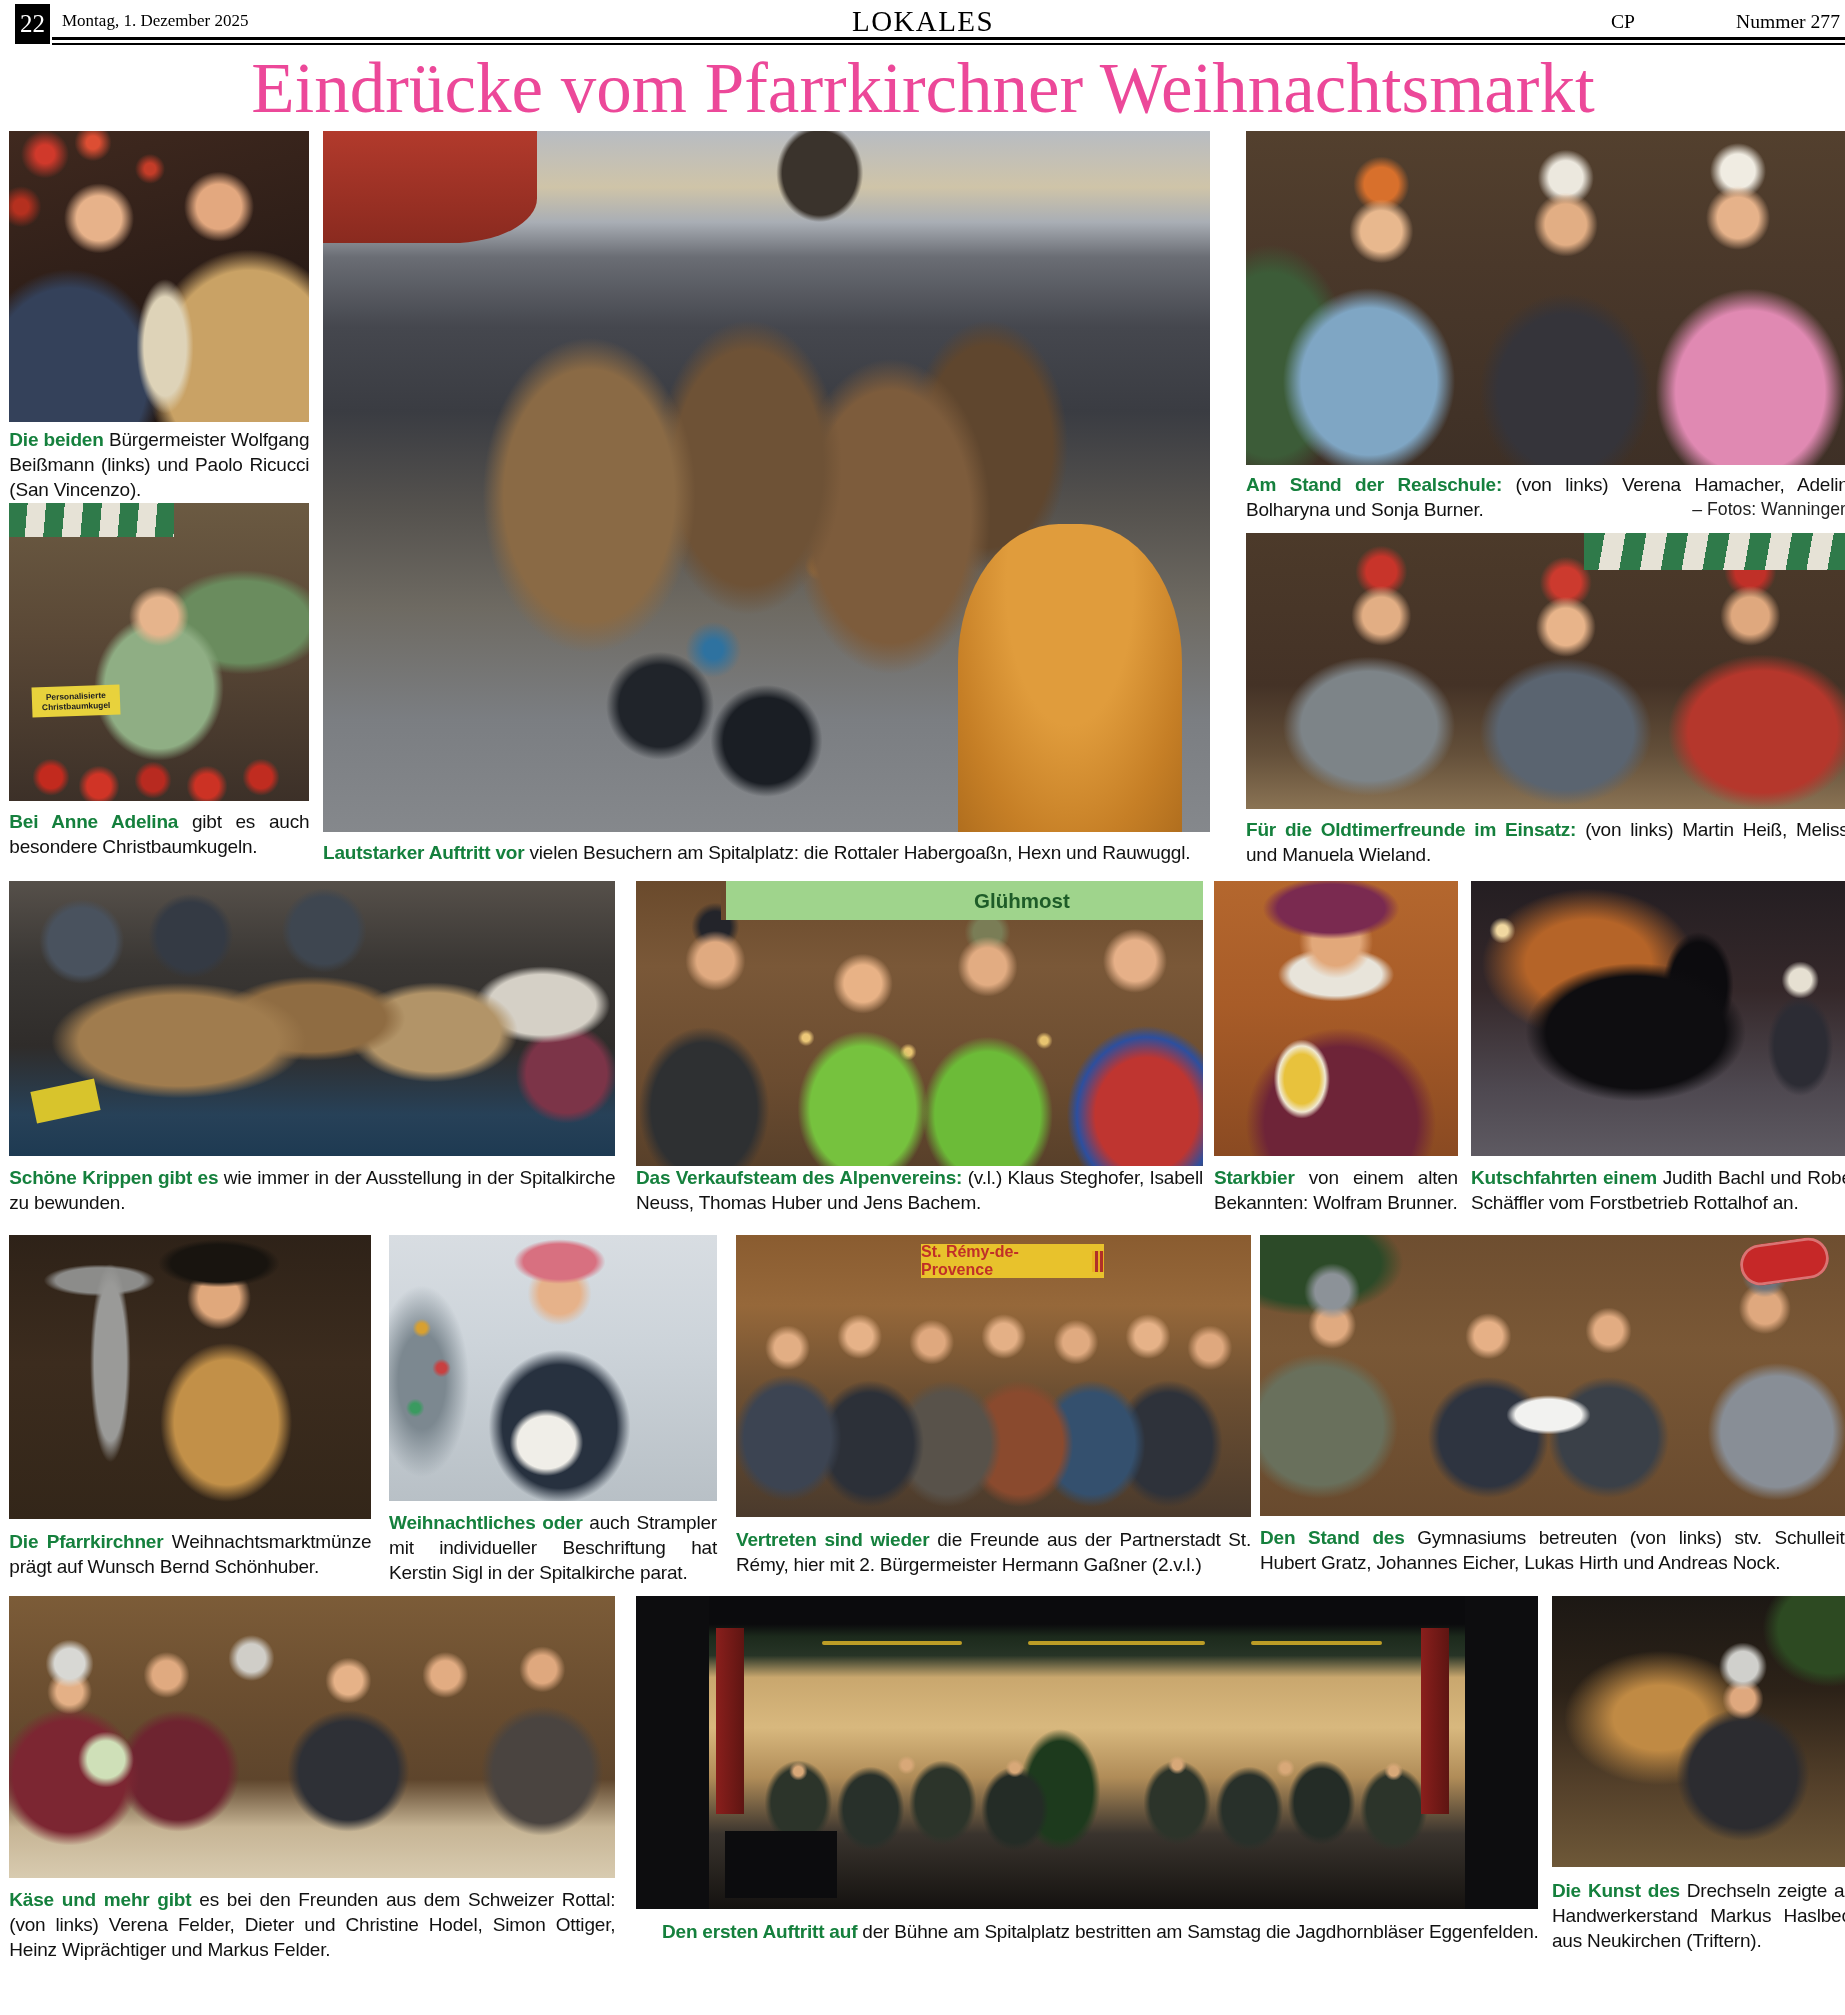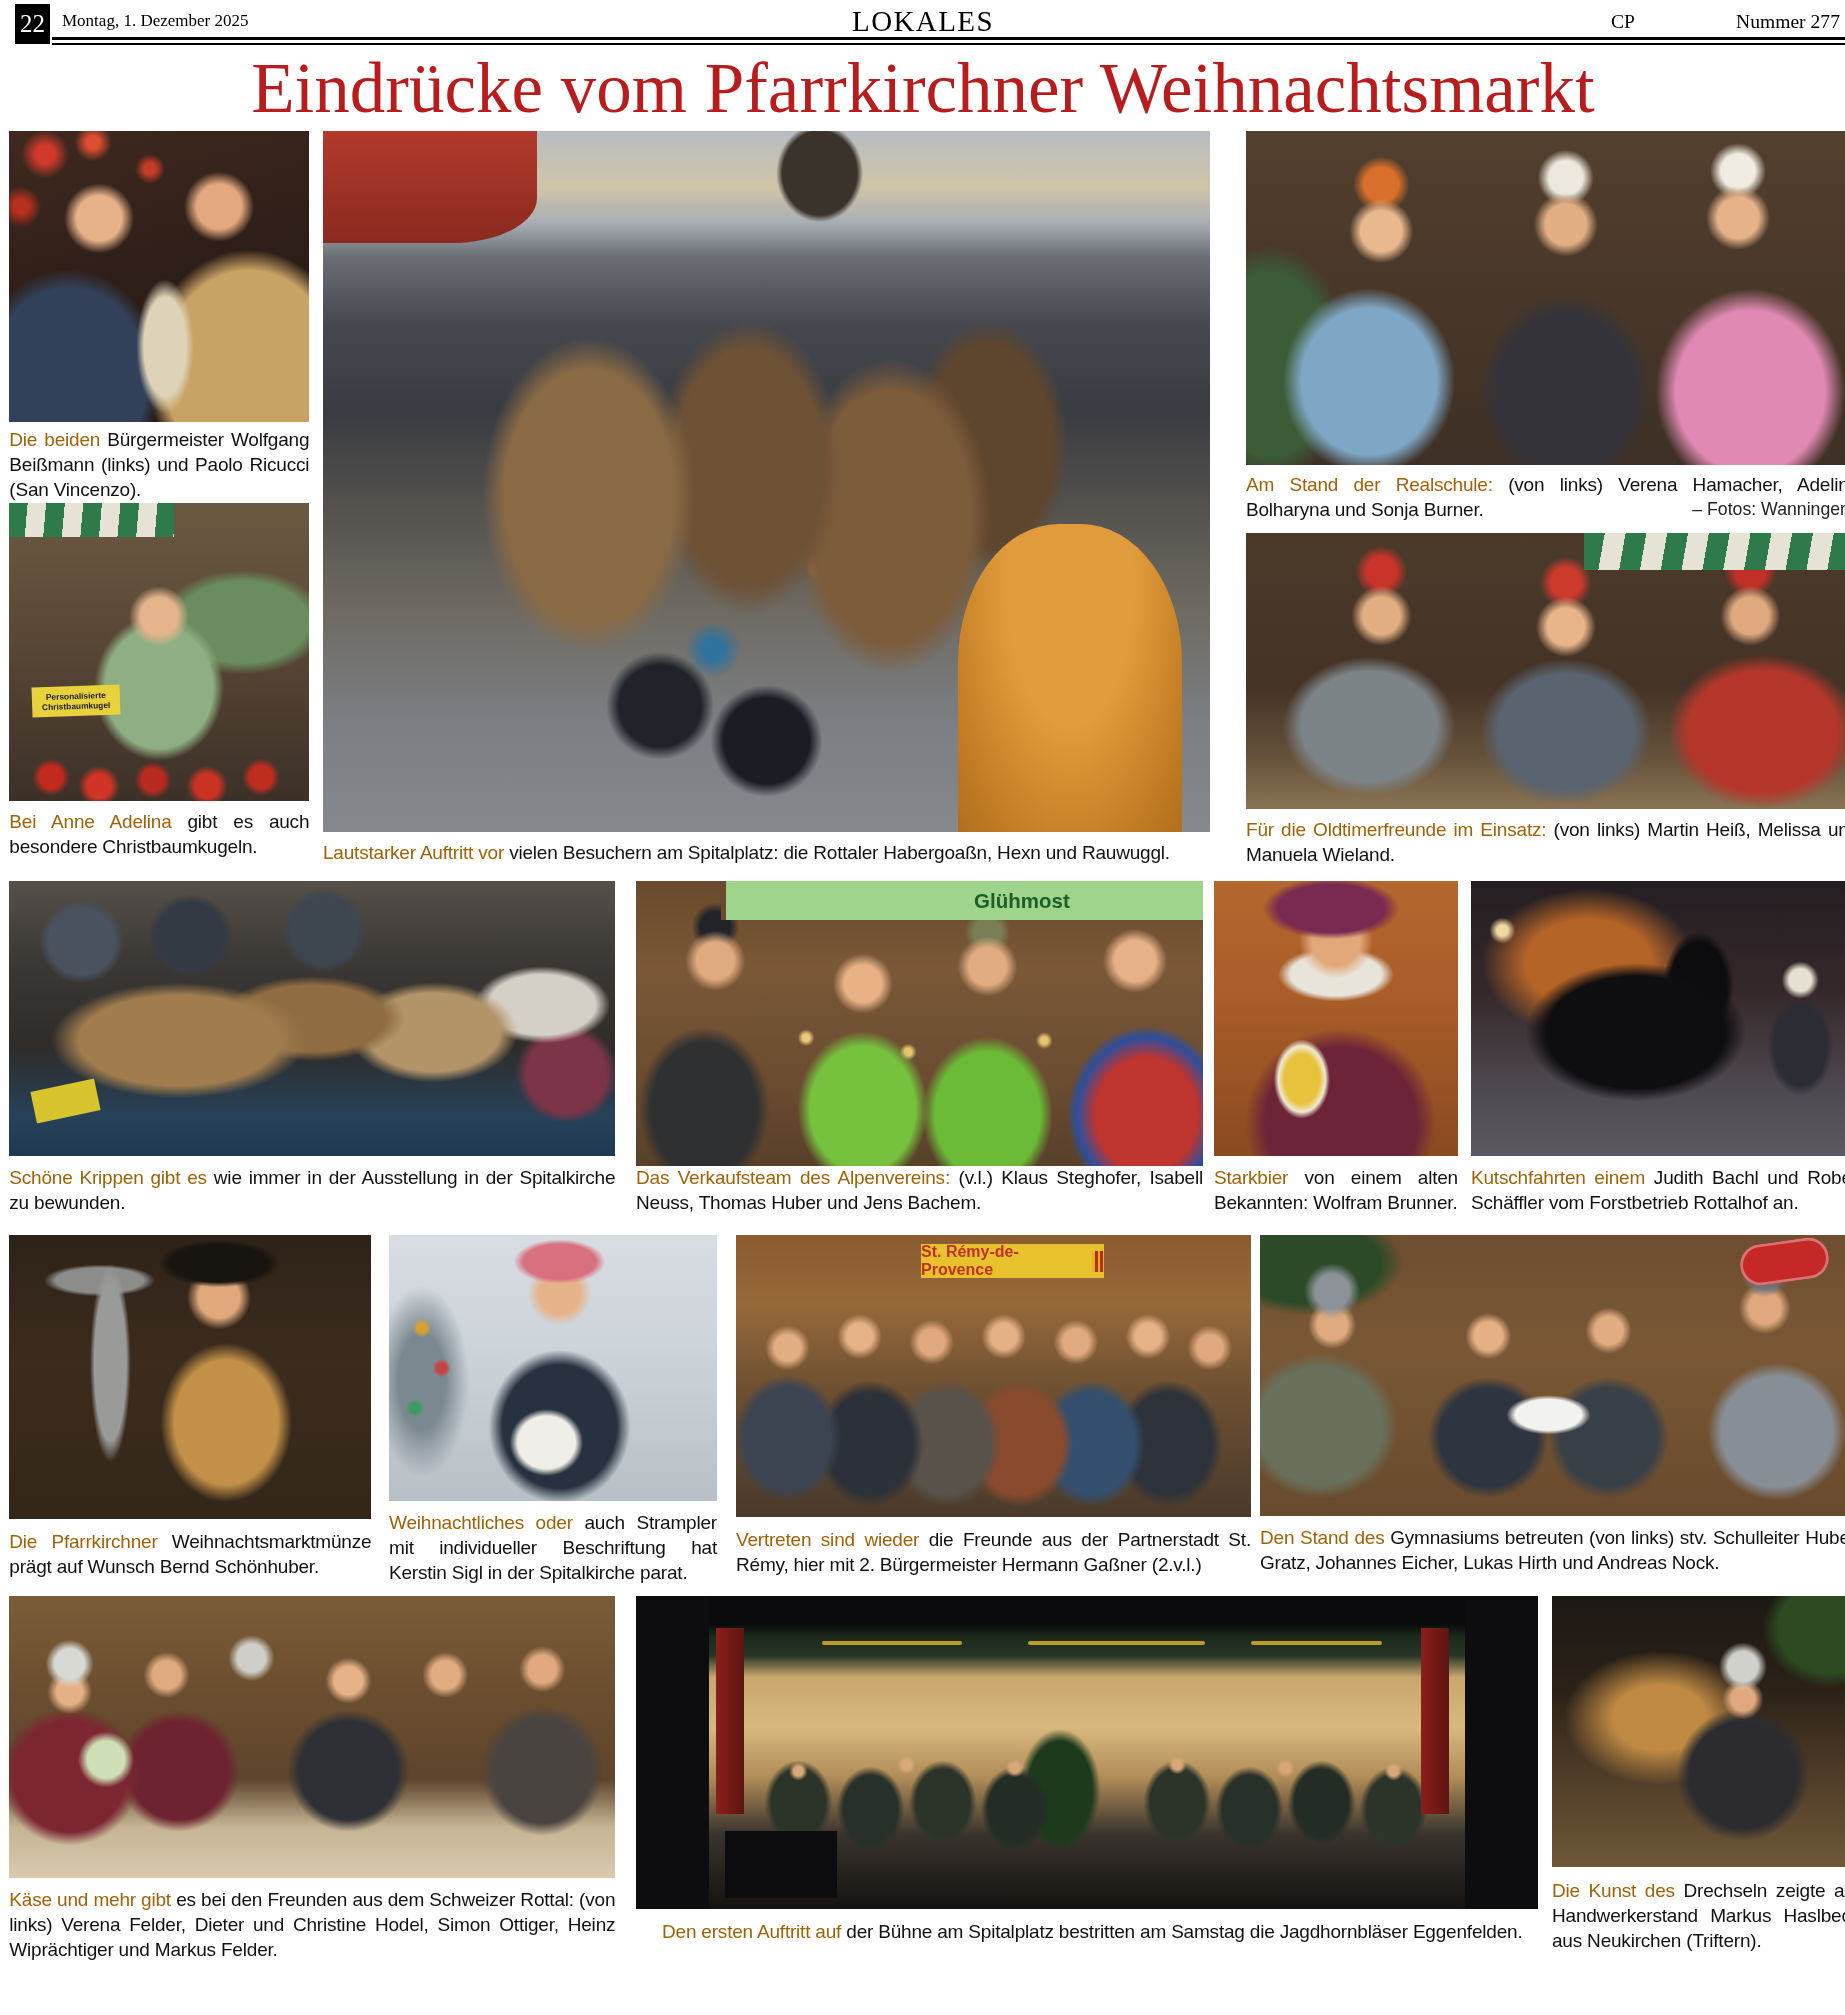--- a/index.html
+++ b/index.html
@@ -15,26 +15,26 @@
   .hdr-section { position:absolute; left:0; top:4.7px; width:100%; text-align:center;
     font-family:"Liberation Serif", serif; font-size:29px; letter-spacing:1.4px; }
   .hdr-cp { position:absolute; left:1611px; top:11.2px; font-family:"Liberation Serif", serif; font-size:19.6px; }
   .hdr-issue { position:absolute; left:1736px; top:11.2px; width:131px; white-space:nowrap;
     font-family:"Liberation Serif", serif; font-size:19.6px; }
   .rule-a { position:absolute; left:52px; top:37px; width:1794px; height:2.8px; background:#000; }
   .rule-b { position:absolute; left:52px; top:43px; width:1794px; height:1.9px; background:#000; }
 
   
   .headline { position:absolute; left:0; top:48px; width:100%; text-align:center;
-    font-family:"Liberation Serif", serif; font-size:71px; font-weight:400; color:#b91c1c; }
+    font-family:"Liberation Serif", serif; font-size:71px; font-weight:400; color:#ec4899; }
 
   
   .cap { position:absolute; font-size:19px; line-height:25px; letter-spacing:-0.2px;
          color:#111; text-align:justify; }
-  .cap b { font-weight:400; color:#a16207; }
+  .cap b { font-weight:700; color:#15803d; }
   .cap.single { text-align:left; white-space:nowrap; }
   .credit { position:absolute; right:13px; bottom:1.9px; font-size:17.7px; letter-spacing:0; color:#222; background:#fff; padding-left:5.6px; }
 
   
   .photo { position:absolute; overflow:hidden; background-color:#6b5a44; }
   .photo > div { position:absolute; }
 
   .p-mayors { background:
     radial-gradient(circle at 30% 30%, #e7b28a 0 22.4px, transparent 35px),
     radial-gradient(circle at 70% 26%, #e3a87f 0 22.4px, transparent 35px),

